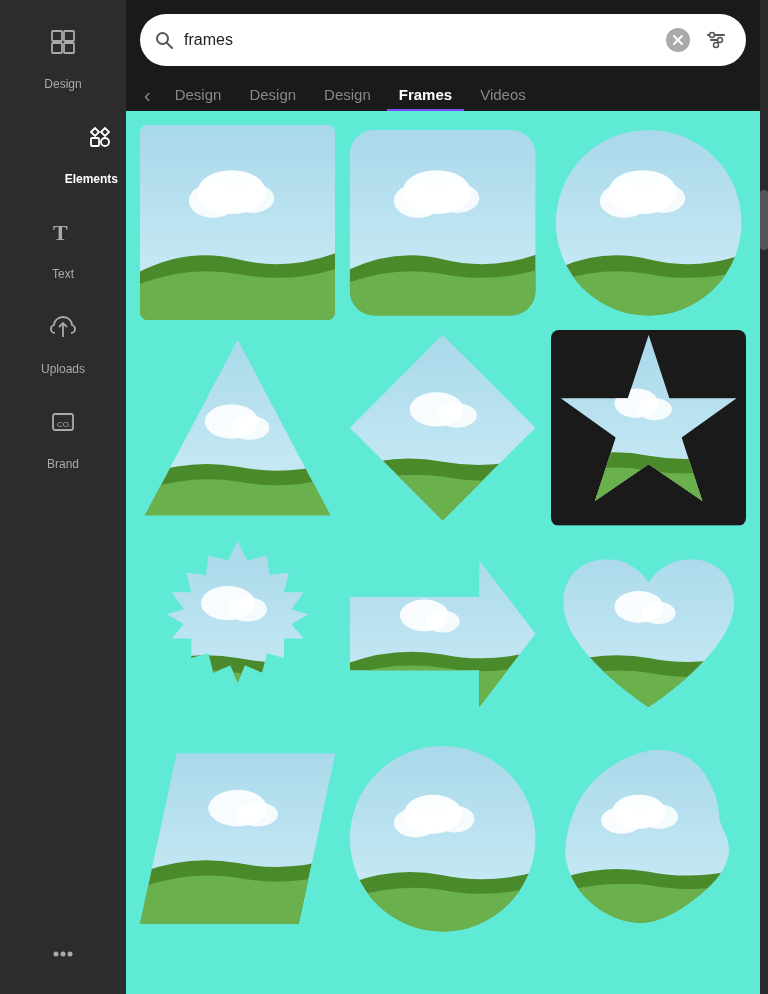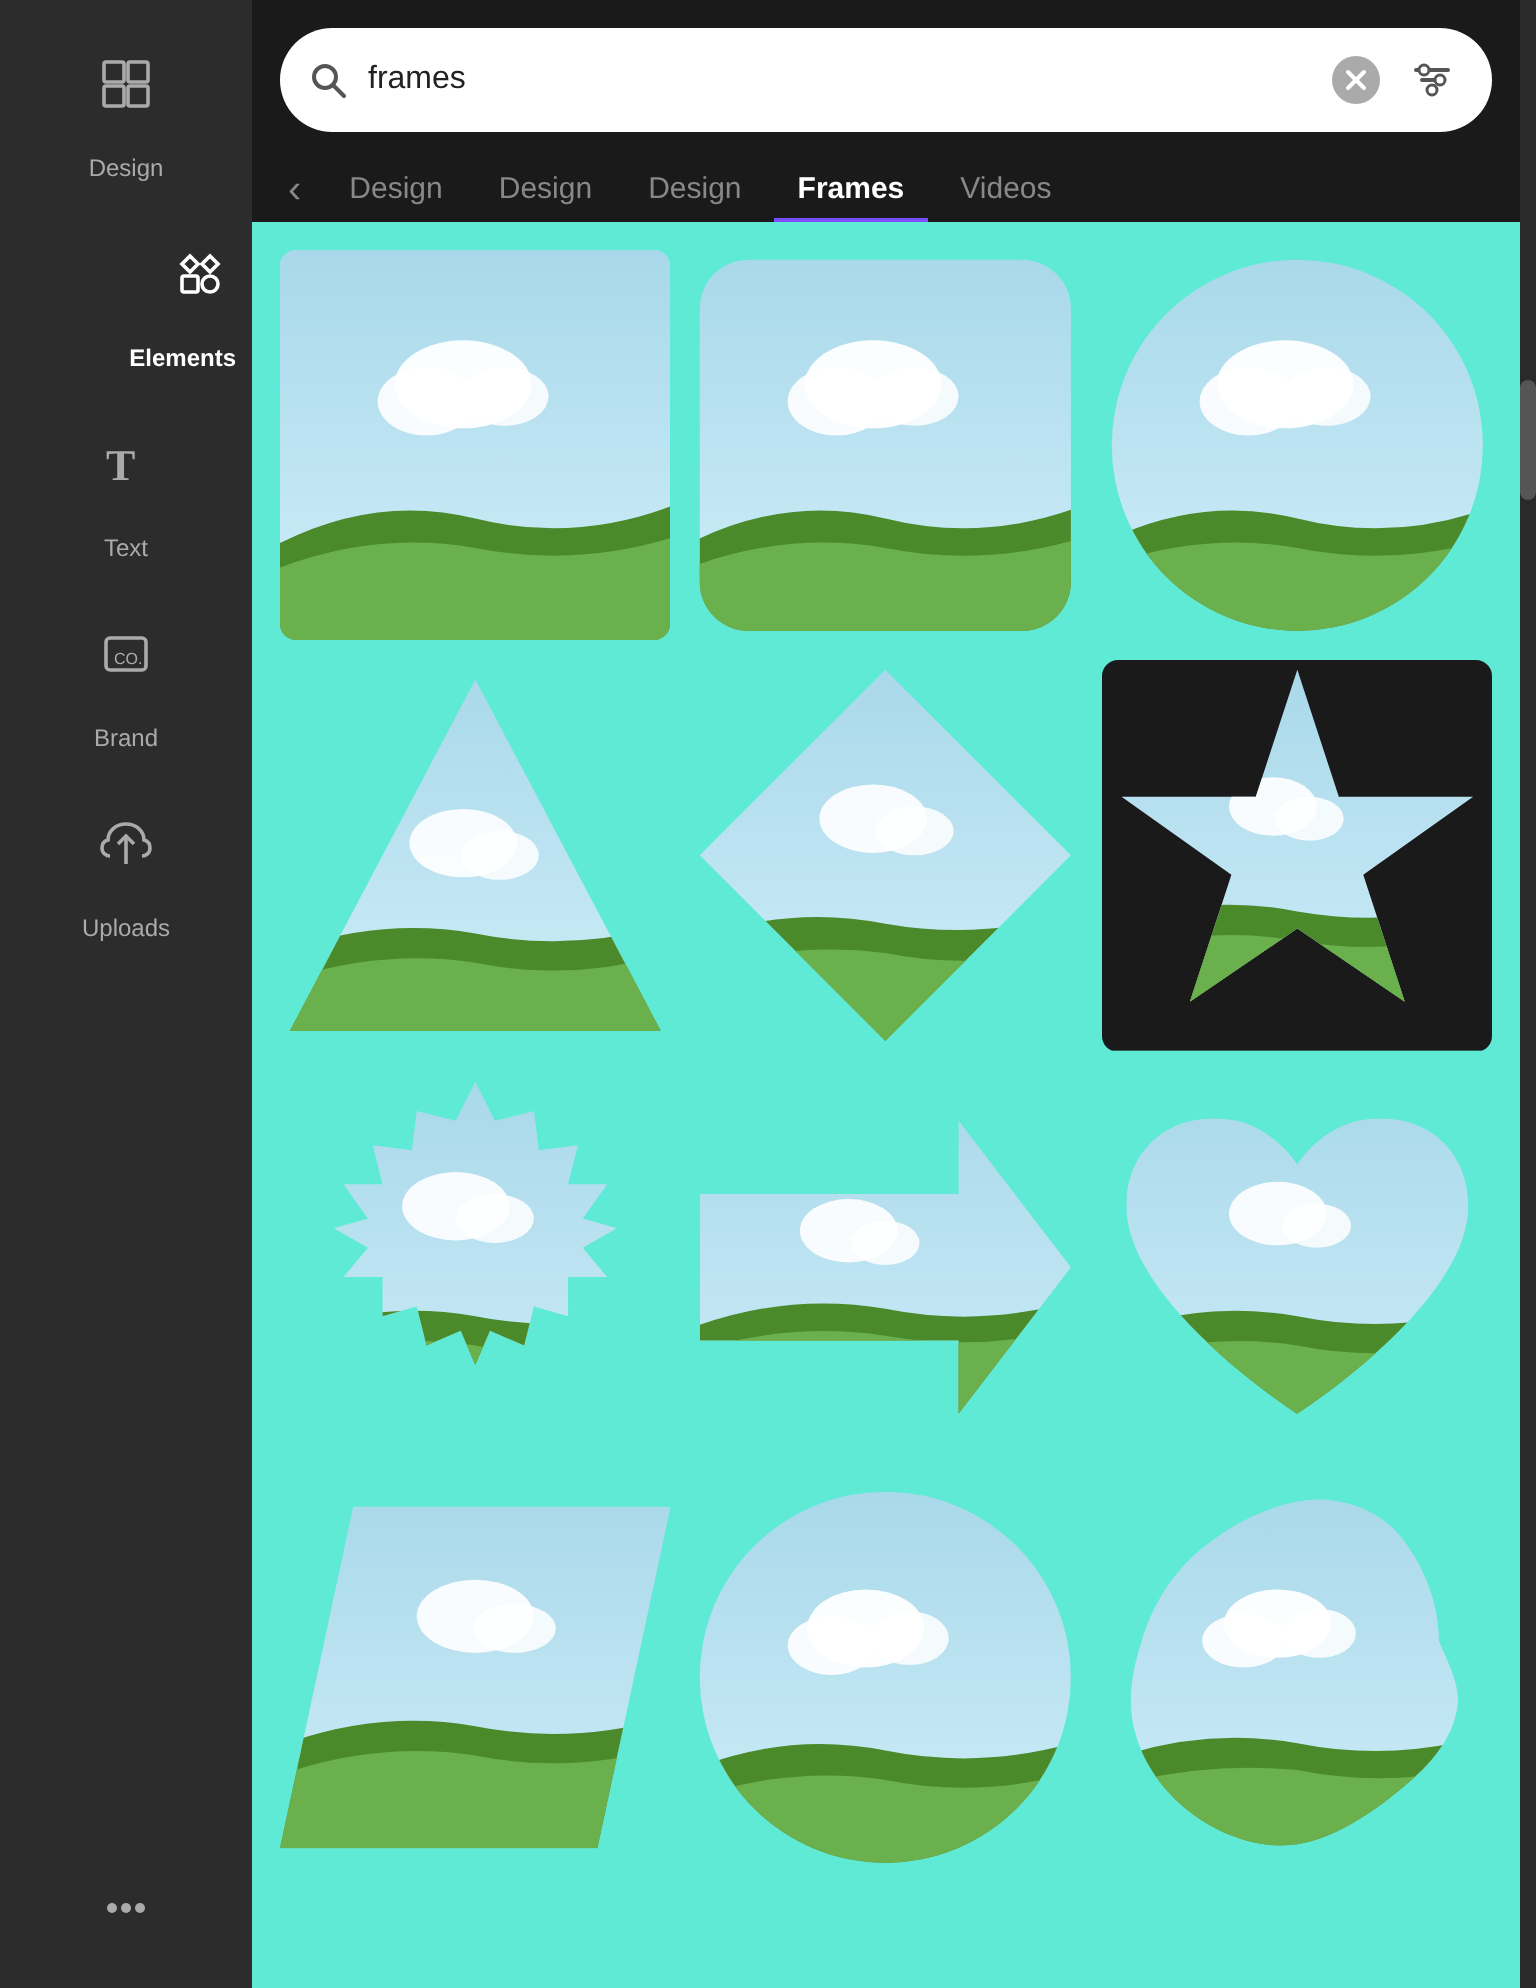--- a/index.html
+++ b/index.html
@@ -244,37 +244,37 @@
       <svg viewBox="0 0 28 28" fill="none" stroke="#aaa" stroke-width="1.8">
         <text x="4" y="22" font-size="22" font-family="serif" fill="#aaa" stroke="none" font-weight="bold">T</text>
       </svg>
     </div>
     <span class="sidebar-item-label">Text</span>
   </div>
 
   <div class="sidebar-item">
     <div class="icon-wrap">
       <svg viewBox="0 0 28 28" fill="none" stroke="#aaa" stroke-width="1.8">
-        <rect x="4" y="6" width="20" height="16" rx="2"></rect>
-        <text x="8" y="19" font-size="8" fill="#aaa" stroke="none" font-family="sans-serif">CO.</text>
-      </svg>
-    </div>
-    <span class="sidebar-item-label">Brand</span>
-  </div>
-
-  <div class="sidebar-item">
-    <div class="icon-wrap">
-      <svg viewBox="0 0 28 28" fill="none" stroke="#aaa" stroke-width="1.8">
         <path d="M14 4 C9 4 5 7.5 5 12 C3 12.5 2 14 2 16 C2 18.5 4 20 6 20"></path>
         <path d="M10 14 L14 10 L18 14"></path>
         <line x1="14" y1="10" x2="14" y2="24"></line>
         <path d="M22 20 C24 20 26 18.5 26 16 C26 14 25 12.5 23 12 C23 7.5 19 4 14 4"></path>
       </svg>
     </div>
     <span class="sidebar-item-label">Uploads</span>
+  </div>
+
+  <div class="sidebar-item">
+    <div class="icon-wrap">
+      <svg viewBox="0 0 28 28" fill="none" stroke="#aaa" stroke-width="1.8">
+        <rect x="4" y="6" width="20" height="16" rx="2"></rect>
+        <text x="8" y="19" font-size="8" fill="#aaa" stroke="none" font-family="sans-serif">CO.</text>
+      </svg>
+    </div>
+    <span class="sidebar-item-label">Brand</span>
   </div>
 
 
 
   <div class="sidebar-dots">
     <svg viewBox="0 0 28 28" width="28" height="28">
       <circle cx="7" cy="14" r="2.5" fill="#aaa"></circle>
       <circle cx="14" cy="14" r="2.5" fill="#aaa"></circle>
       <circle cx="21" cy="14" r="2.5" fill="#aaa"></circle>
     </svg>

